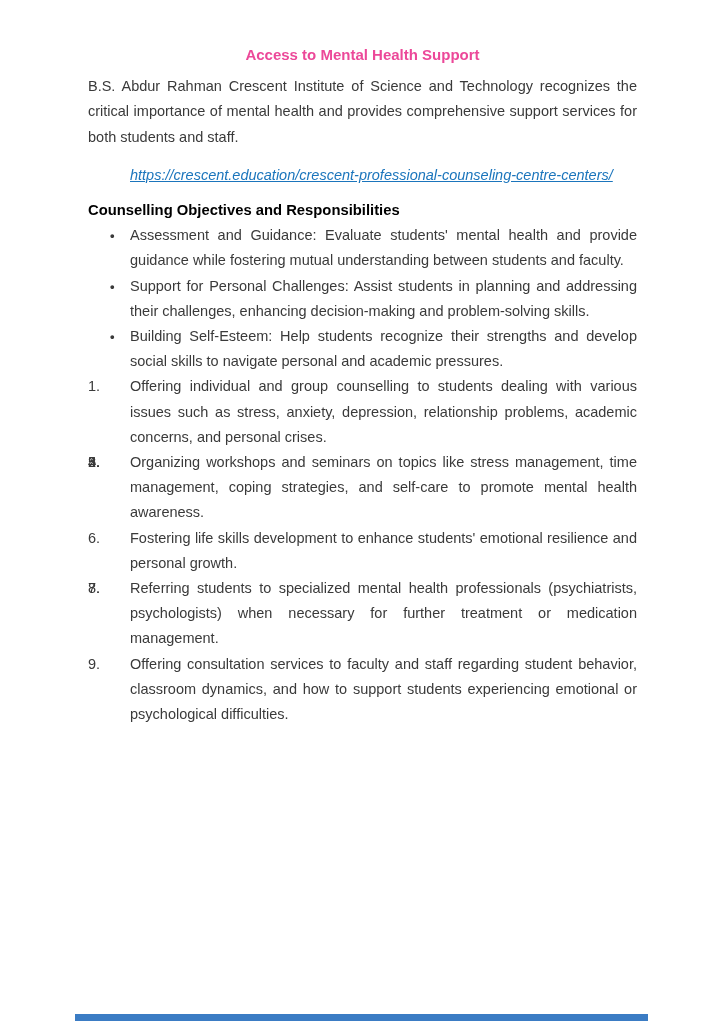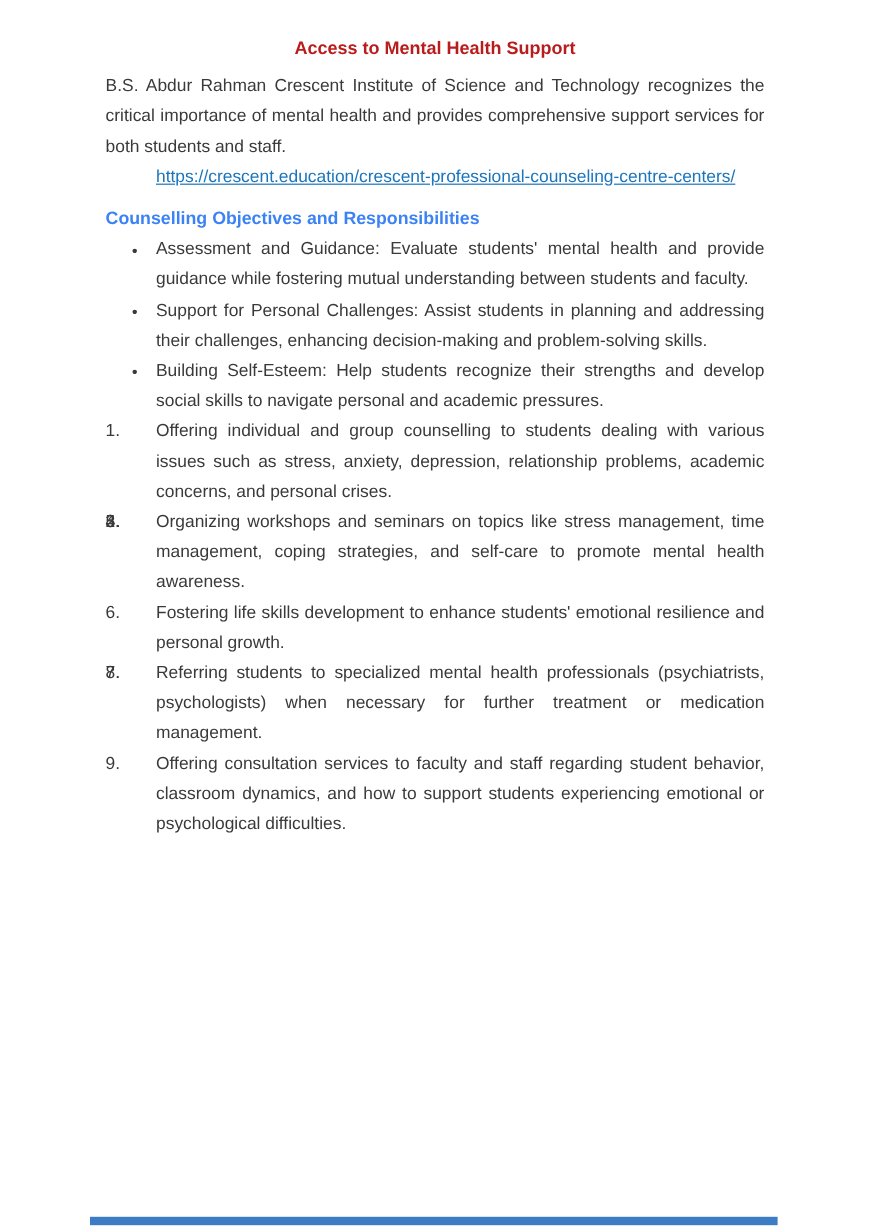--- a/index.html
+++ b/index.html
@@ -13,36 +13,37 @@
   }
   .page {
     padding: 28px 87px 0 88px;
     font-size: 14.5px;
     line-height: 25.2px;
   }
   .doc-title {
     text-align: center;
     font-weight: bold;
     font-size: 15px;
-    color: #b91c1c;
-    margin: 0 0 7px 0;
+    color: #ec4899;
+    margin: 14px 0 7px 0;
   }
   .para {
     text-align: justify;
     margin: 0;
   }
   .link-line {
-    margin: 0 0 0 42px;
+    margin: 13px 0 0 42px;
+    font-style: italic;
   }
   .link-line a {
     color: #1b75bc;
     text-decoration: underline;
   }
   .section-heading {
-    color: #3b82f6;
+    color: #000000;
     font-weight: bold;
     font-size: 14.8px;
     margin: 10px 0 0 0;
     line-height: 25.2px;
   }
   ul.bullet-list, ol.num-list {
     list-style: none;
     margin: 0; padding: 0;
   }
   ul.bullet-list li {

